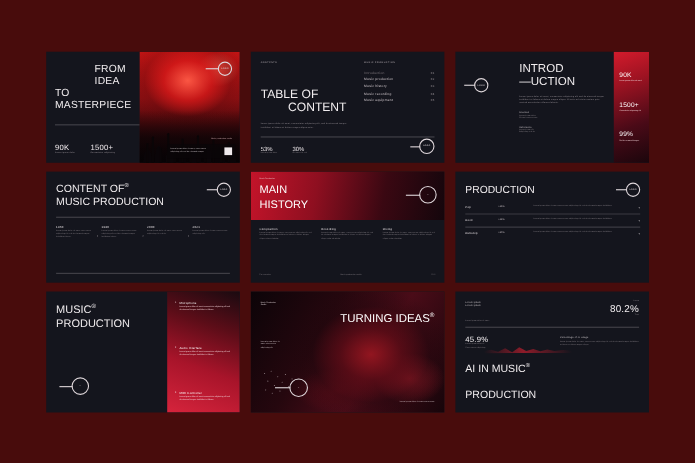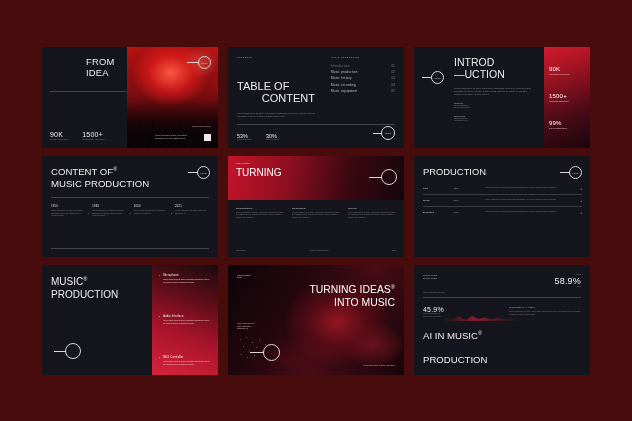--- a/index.html
+++ b/index.html
@@ -85,21 +85,21 @@
   .s2 .toc-row.dim { color:#7b7479; }
   .s2 .toc-row .n { color:#9d959a; font-size:2.6px; }
   .s2 .btm { margin-top:auto; display:flex; align-items:flex-end; }
   .s2 .pcts { display:flex; gap:14px; }
   .s2 .pct .num { font-size:5.4px; color:#efe9ec; }
 
   
   .s3 { display:flex; }
   .s3 .body { flex:1; padding:10px 6px 8px 8px; display:flex; }
   .s3 .markcol { width:30px; padding-top:14px; }
-  .s3 .txt { flex:1; padding-left:2px; }
+  .s3 .txt { flex:1; padding-left:2px;margin-left:18px; }
   .s3 h2 { font-size:10.5px; font-weight:300; line-height:1.14; color:#f0ecee; }
   .s3 h2 .dash { color:#f0ecee; }
   .s3 .panel {
     width:46px; padding:10px 5px;
     background:linear-gradient(160deg,#d41b2c 0%, #9e1322 28%, #4a0a17 66%, #1b060c 100%);
     display:flex; flex-direction:column; justify-content:space-around;
   }
   .s3 .panel .num { font-size:6px; color:#fff; letter-spacing:.2px; }
   .s3 .panel .cap { font-size:1.7px; color:#e7c9cd; line-height:1.5; margin-top:1px; }
 
@@ -201,20 +201,21 @@
         <i style="left:73px;height:13px"></i>
           <i style="left:80px;height:19px"></i>
       </div>
     </div>
     <div class="mark sm" style="right:7px; top:9px; z-index:3;">
       <span class="ln"></span>
       <span class="cir">LOGO</span>
     </div>
     <div class="left">
       <div class="t-title" style="font-size:9.4px;color:#f0ecee;padding-left:36px;">FROM IDEA</div>
+      <div class="t-title" style="font-size:9.4px;color:#f0ecee;">TO MASTERPIECE</div>
       <div class="hr" style="margin-top:13px;"></div>
       <div class="stats">
         <div class="stat">
           <div class="num">90K</div>
           <div class="tiny">Lorem ipsum dolor</div>
         </div>
         <div class="stat">
           <div class="num">1500+</div>
           <div class="tiny">Consectetur adipiscing</div>
         </div>
@@ -349,21 +350,22 @@
         <div class="yr">2021</div>
         <div class="micro">Lorem ipsum dolor sit amet consectetur adipiscing elit.</div>
       </div>
     </div>
     <div class="hr" style="margin-top:auto;"></div>
   </div>
 
   <div class="slide s5">
     <div class="hdr">
       <div class="micro" style="color:#f0cdd2;">Music Production</div>
-      <h2>TURNING</h2>
+      <h2>MAIN</h2>
+      <h2>HISTORY</h2>
       <div class="mark" style="right:7px; top:13px;">
         <span class="ln" style="width:13px"></span>
         <span class="cir" style="width:16px;height:16px">→</span>
       </div>
     </div>
     <div class="cols">
       <div class="col">
         <div class="ch">Composition</div>
         <div class="micro">Lorem ipsum dolor sit amet, consectetur adipiscing elit sed do eiusmod tempor incididunt ut labore et dolore magna aliqua enim ad minim.</div>
       </div>
@@ -444,21 +446,20 @@
       </div>
     </div>
   </div>
 
   <div class="slide s8">
     <div class="bg"></div>
     <div class="content">
       <div class="micro" style="color:#e6dadd;">Music Production</div>
       <div class="micro" style="color:#e6dadd;">Studio</div>
       <h2 style="margin-top:4px;"><span>TURNING IDEAS</span><span class="sup">®</span></h2>
-      <h2>INTO MUSIC</h2>
       <div style="margin-top:14px;">
         <div class="micro" style="color:#ddd2d5">Lorem ipsum dolor sit</div>
         <div class="micro" style="color:#ddd2d5">amet consectetur</div>
         <div class="micro" style="color:#ddd2d5">adipiscing elit</div>
       </div>
       <div class="dots">
         <i style="left:2px;top:4px"></i>
           <i style="left:8px;top:2px"></i>
           <i style="left:14px;top:7px"></i>
         <i style="left:5px;top:11px"></i>
@@ -481,21 +482,21 @@
 
   <div class="slide s9">
     <div class="wave"></div>
     <div class="toprow">
       <div>
         <div class="tiny-b">Lorem ipsum</div>
         <div class="tiny-b">Lorem ipsum</div>
       </div>
       <div style="text-align:right">
         <div class="micro">Lorem</div>
-        <div class="big">58.9%</div>
+        <div class="big">80.2%</div>
         <div class="micro">Total</div>
       </div>
     </div>
     <div class="micro" style="margin-top:3px;">Lorem ipsum dolor sit amet</div>
     <div class="hr" style="margin-top:3px;"></div>
     <div class="mid">
       <div>
         <div class="num2">45.9%</div>
         <div class="micro">Lorem ipsum dolor sit</div>
         <div class="micro">Consectetur adipiscing</div>

